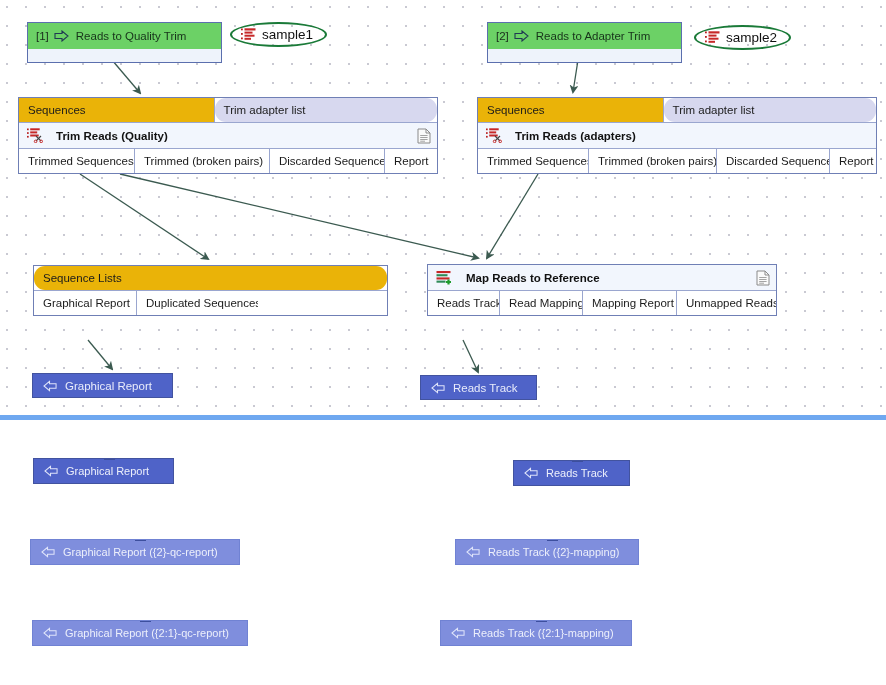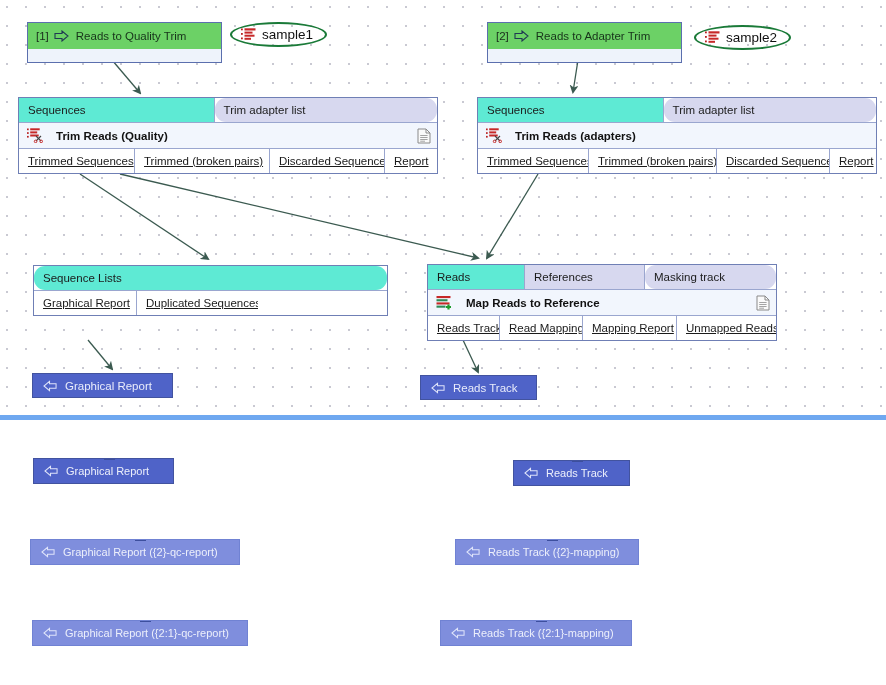--- a/index.html
+++ b/index.html
@@ -90,21 +90,21 @@
     display: flex; align-items: center;
     padding-left: 9px;
     font-size: 11.5px;
     color: #1b1b1b;
     border-right: 1px solid #9aa6cf;
     background: #d7d8ef;
     white-space: nowrap;
     overflow: hidden;
   }
   .port:last-child { border-right: none; border-radius: 11px; }
-  .port.connected { background: #5eead4; }
+  .port.connected { background: #eab308; }
 
   .node-title {
     display: flex; align-items: center;
     height: 26px;
     padding: 0 6px 0 8px;
     background: #f2f6fd;
     border-bottom: 1px solid #9aa6cf;
     font-size: 11.5px;
     font-weight: bold;
     color: #111;
@@ -116,21 +116,20 @@
   .outs { display: flex; height: 24px; }
   .out {
     display: flex; align-items: center;
     padding: 0 9px;
     font-size: 11.5px;
     color: #1b1b1b;
     border-right: 1px solid #9aa6cf;
     background: #ffffff;
     white-space: nowrap;
     overflow: hidden;
-    text-decoration: underline;
   }
   .out:last-child { border-right: none; }
 
   
   .outnode {
     position: absolute;
     display: flex; align-items: center;
     background: #4f63c8;
     border: 1px solid #42539f;
     color: #e9ecfb;
@@ -306,25 +305,20 @@
       <div class="ports">
         <div class="port connected" style="width:353px;">Sequence Lists</div>
       </div>
       <div class="outs">
         <div class="out" style="width:103px;">Graphical Report</div>
         <div class="out" style="width:121px;">Duplicated Sequences</div>
       </div>
     </div>
 
     <div class="node" style="left:427px; top:264px; width:350px;">
-      <div class="ports">
-        <div class="port connected" style="width:97px;">Reads</div>
-        <div class="port" style="width:120px;">References</div>
-        <div class="port" style="width:131px;">Masking track</div>
-      </div>
       <div class="node-title">
         <svg width="17" height="15" viewBox="0 0 17 15">
           <rect x="0.5" y="1" width="14" height="2.1" fill="#c62828"></rect>
           <rect x="0.5" y="4.2" width="11" height="2.1" fill="#2e8b57"></rect>
           <rect x="0.5" y="7.4" width="13" height="2.1" fill="#c62828"></rect>
           <rect x="0.5" y="10.6" width="9" height="2.1" fill="#2e8b57"></rect>
           <path d="M12.5,9.5 v5 M10,12 h5" stroke="#1f9c2b" stroke-width="2.2"></path>
         </svg>
         <span class="tname">Map Reads to Reference</span>
         <span class="spacer"></span>

